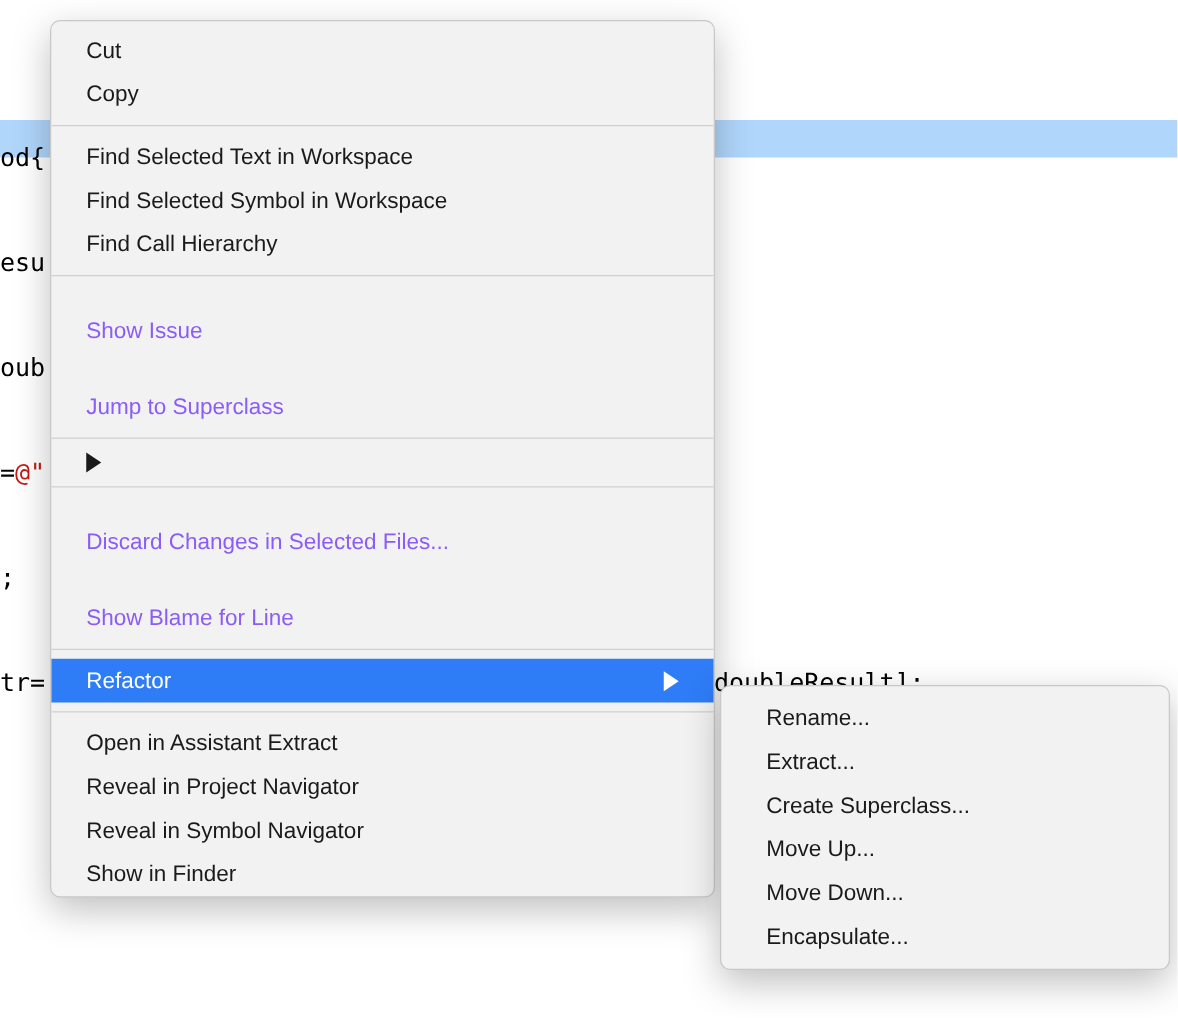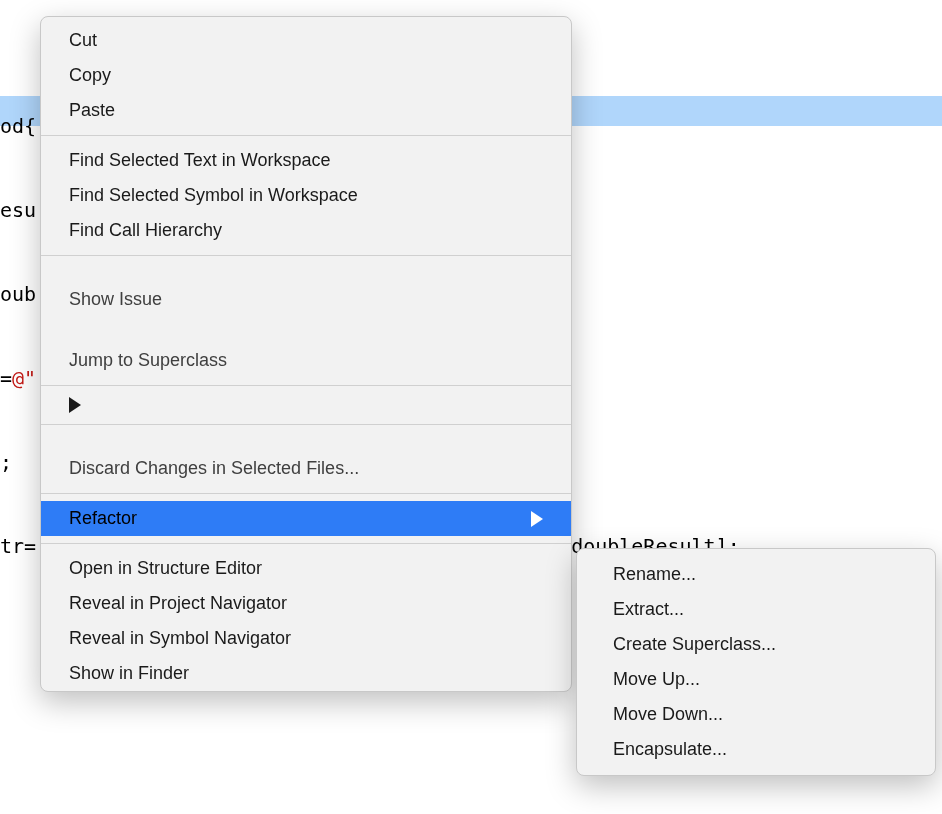--- a/index.html
+++ b/index.html
@@ -63,26 +63,26 @@
       padding: 4px 28px;
       font-size: 18px;
       color: #1a1a1a;
       display: flex;
       align-items: center;
       justify-content: space-between;
       cursor: default;
       line-height: 1.5;
     }
     .menu-item.disabled {
-      color: #404040;
+      color: #8b5cf6;
       margin-top: 26px;
     }
     .menu-item.highlighted {
       background: #2e7cf6;
-      color: #000000;
+      color: #ffffff;
     }
     .menu-separator {
       height: 1px;
       background: #d0d0d0;
       margin: 7px 0;
     }
     .submenu-arrow {
       width: 0;
       height: 0;
       border-top: 8px solid transparent;
@@ -125,23 +125,20 @@
   </div>
 </div>
 
 <div class="context-menu">
   <div class="menu-item">
       <span>Cut</span>
     </div>
   <div class="menu-item">
       <span>Copy</span>
     </div>
-  <div class="menu-item">
-      <span>Paste</span>
-    </div>
   <div class="menu-separator"></div>
   <div class="menu-item">
       <span>Find Selected Text in Workspace</span>
     </div>
   <div class="menu-item">
       <span>Find Selected Symbol in Workspace</span>
     </div>
   <div class="menu-item">
       <span>Find Call Hierarchy</span>
     </div>
@@ -152,29 +149,32 @@
   <div class="menu-item disabled">
       <span>Jump to Superclass</span>
     </div>
   <div class="menu-separator"></div>
   <div class="menu-item">
     <span class="submenu-arrow"></span>
   </div>
   <div class="menu-separator"></div>
   <div class="menu-item disabled">
       <span>Discard Changes in Selected Files...</span>
+    </div>
+  <div class="menu-item disabled">
+      <span>Show Blame for Line</span>
     </div>
   <div class="menu-separator"></div>
   <div class="menu-item highlighted">
     <span>Refactor</span>
     <span class="submenu-arrow"></span>
   </div>
   <div class="menu-separator"></div>
   <div class="menu-item">
-      <span>Open in Structure Editor</span>
+      <span>Open in Assistant Extract</span>
     </div>
   <div class="menu-item">
       <span>Reveal in Project Navigator</span>
     </div>
   <div class="menu-item">
       <span>Reveal in Symbol Navigator</span>
     </div>
   <div class="menu-item">
       <span>Show in Finder</span>
     </div>

